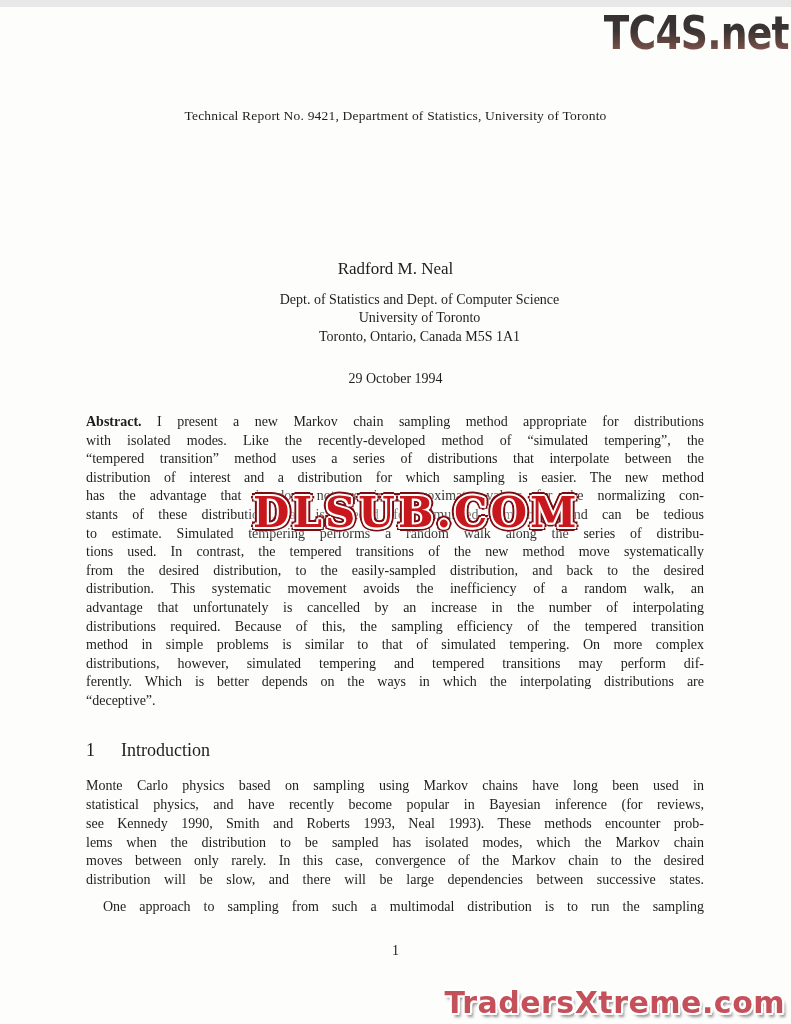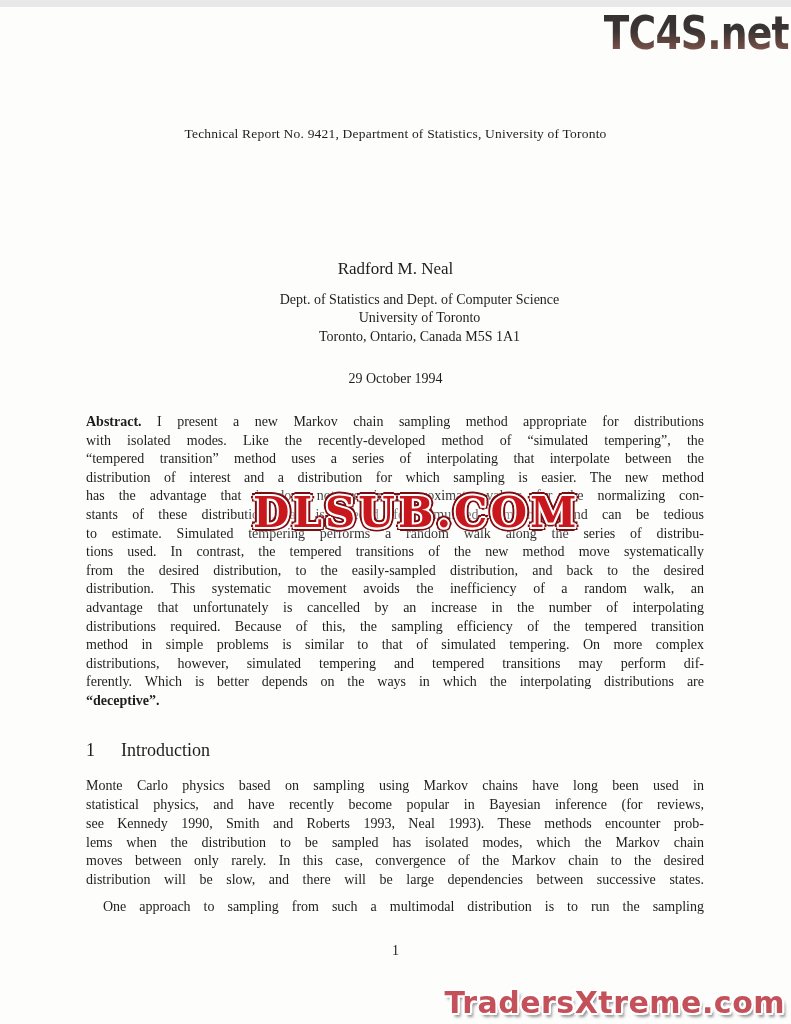--- a/index.html
+++ b/index.html
@@ -8,33 +8,33 @@
     width:791px;height:1024px;
     margin:7px auto;
     background:#fdfdfc;
     font-family:"Liberation Serif","DejaVu Serif",serif;
     color:#1d1d1d;
     overflow:hidden;
   }
   .abs{position:absolute;}
   .centered{left:0;right:0;text-align:center;}
 
-  .report-header{top:119px;font-size:13.5px;letter-spacing:0.2px;}
+  .report-header{top:101px;font-size:13.5px;letter-spacing:0.2px;}
 
   .title{top:180px;font-size:24px;font-weight:bold;line-height:32px;letter-spacing:0.8px;margin:0;}
   .author{top:252px;font-size:17px;}
   .affil{top:284px;font-size:14px;padding-left:48px;}
   .affil .tline{line-height:18.3px;}
   .date{top:364px;font-size:14px;}
 
   .textcol{left:86px;width:618px;font-size:14px;}
   .abstract{top:406px;}
   .abstract .tline{line-height:18.6px;}
   .tline{text-align:justify;text-align-last:justify;}
-  .tline.last{text-align-last:left;font-weight:bold;}
+  .tline.last{text-align-last:left;}
   .center-lines .tline{text-align:center;text-align-last:center;}
   .abstract-label{font-weight:bold;}
 
   .section{top:728px;left:86px;font-size:18px;font-weight:normal;margin:0;line-height:30px;}
   .secnum{margin-right:26px;}
 
   .para .tline{line-height:18.85px;}
   .p1{top:770px;}
   .p2{top:891px;}
   .indent .tline{text-indent:17px;}
@@ -94,21 +94,21 @@
       <div class="tline">University of Toronto</div>
       <div class="tline">Toronto, Ontario, Canada M5S 1A1</div>
     </div>
 
   <div class="abs centered date">29 October 1994</div>
 
   <div class="abs textcol abstract">
     <div class="tline"><span class="abstract-label">Abstract.</span><span> I present a new Markov chain sampling method appropriate for distributions</span></div>
     <div>
         <div class="tline">with isolated modes.  Like the recently-developed method of “simulated tempering”, the</div>
-        <div class="tline">“tempered transition” method uses a series of interpolating that interpolate between the</div>
+        <div class="tline">“tempered transition” method uses a series of distributions that interpolate between the</div>
         <div class="tline">distribution of interest and a distribution for which sampling is easier.  The new method</div>
         <div class="tline">has the advantage that it does not require approximate values for the normalizing con-</div>
         <div class="tline">stants of these distributions, as is needed for simulated tempering, and can be tedious</div>
         <div class="tline">to estimate.  Simulated tempering performs a random walk along the series of distribu-</div>
         <div class="tline">tions used.  In contrast, the tempered transitions of the new method move systematically</div>
         <div class="tline">from the desired distribution, to the easily-sampled distribution, and back to the desired</div>
         <div class="tline">distribution.   This systematic movement avoids the inefficiency of a random walk, an</div>
         <div class="tline">advantage that unfortunately is cancelled by an increase in the number of interpolating</div>
         <div class="tline">distributions required. Because of this, the sampling efficiency of the tempered transition</div>
         <div class="tline">method in simple problems is similar to that of simulated tempering.  On more complex</div>

